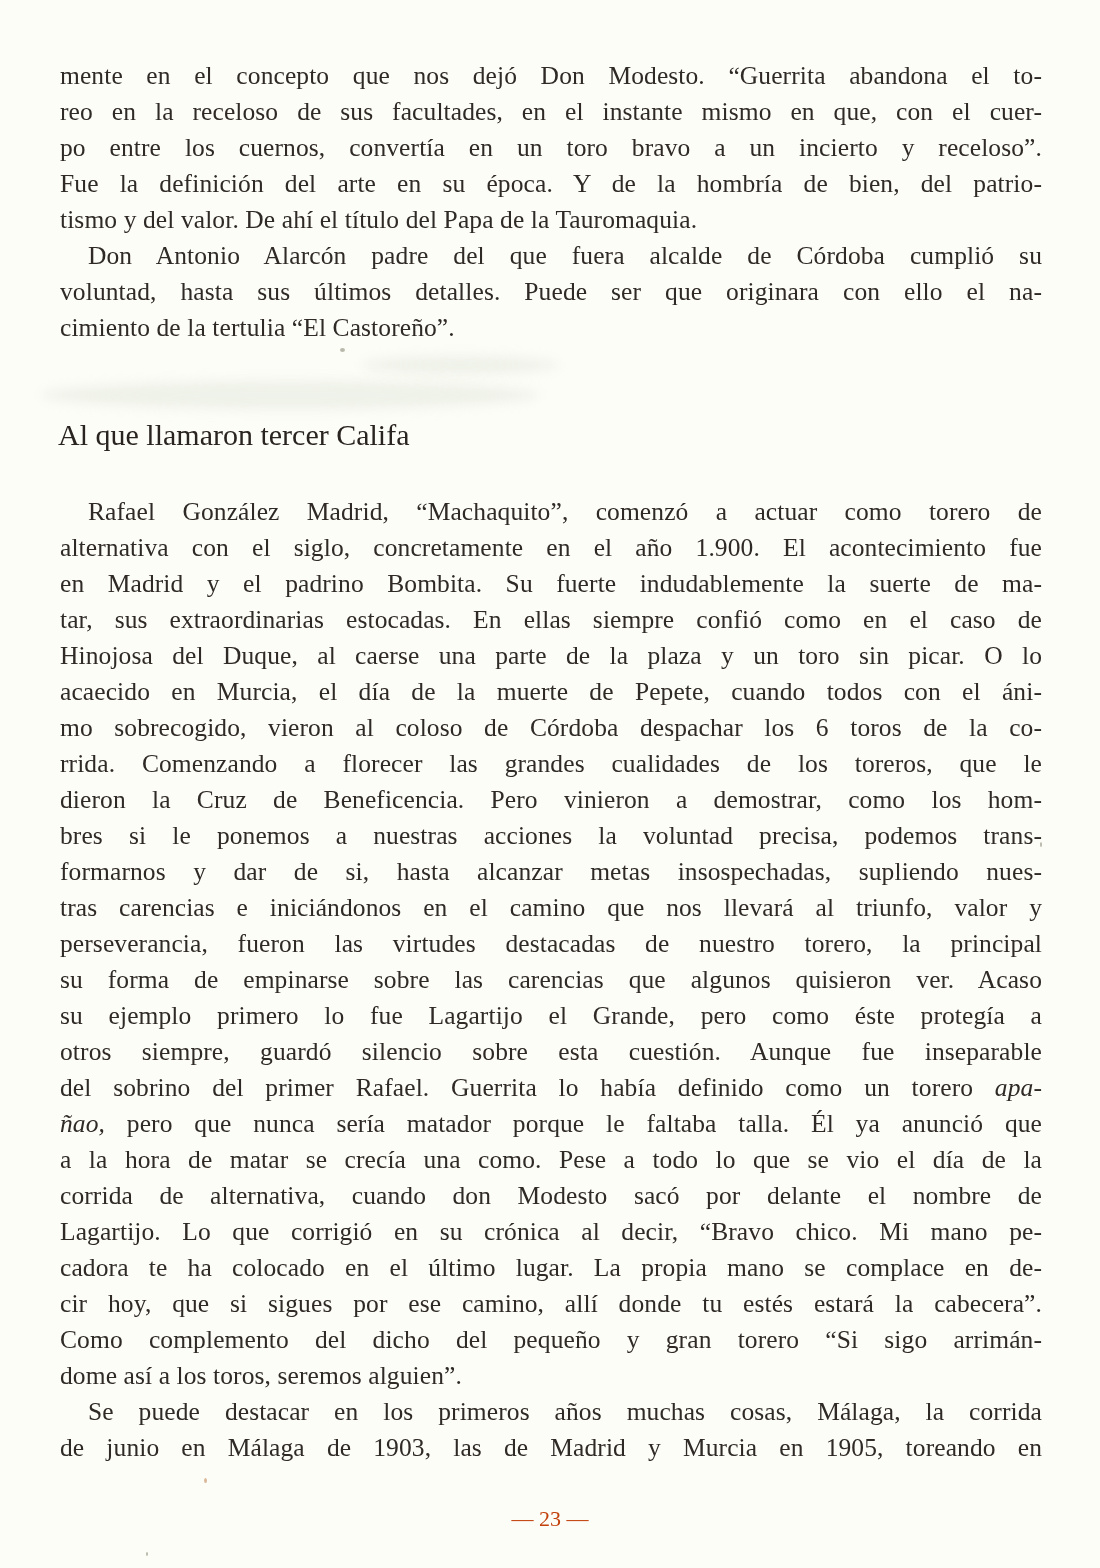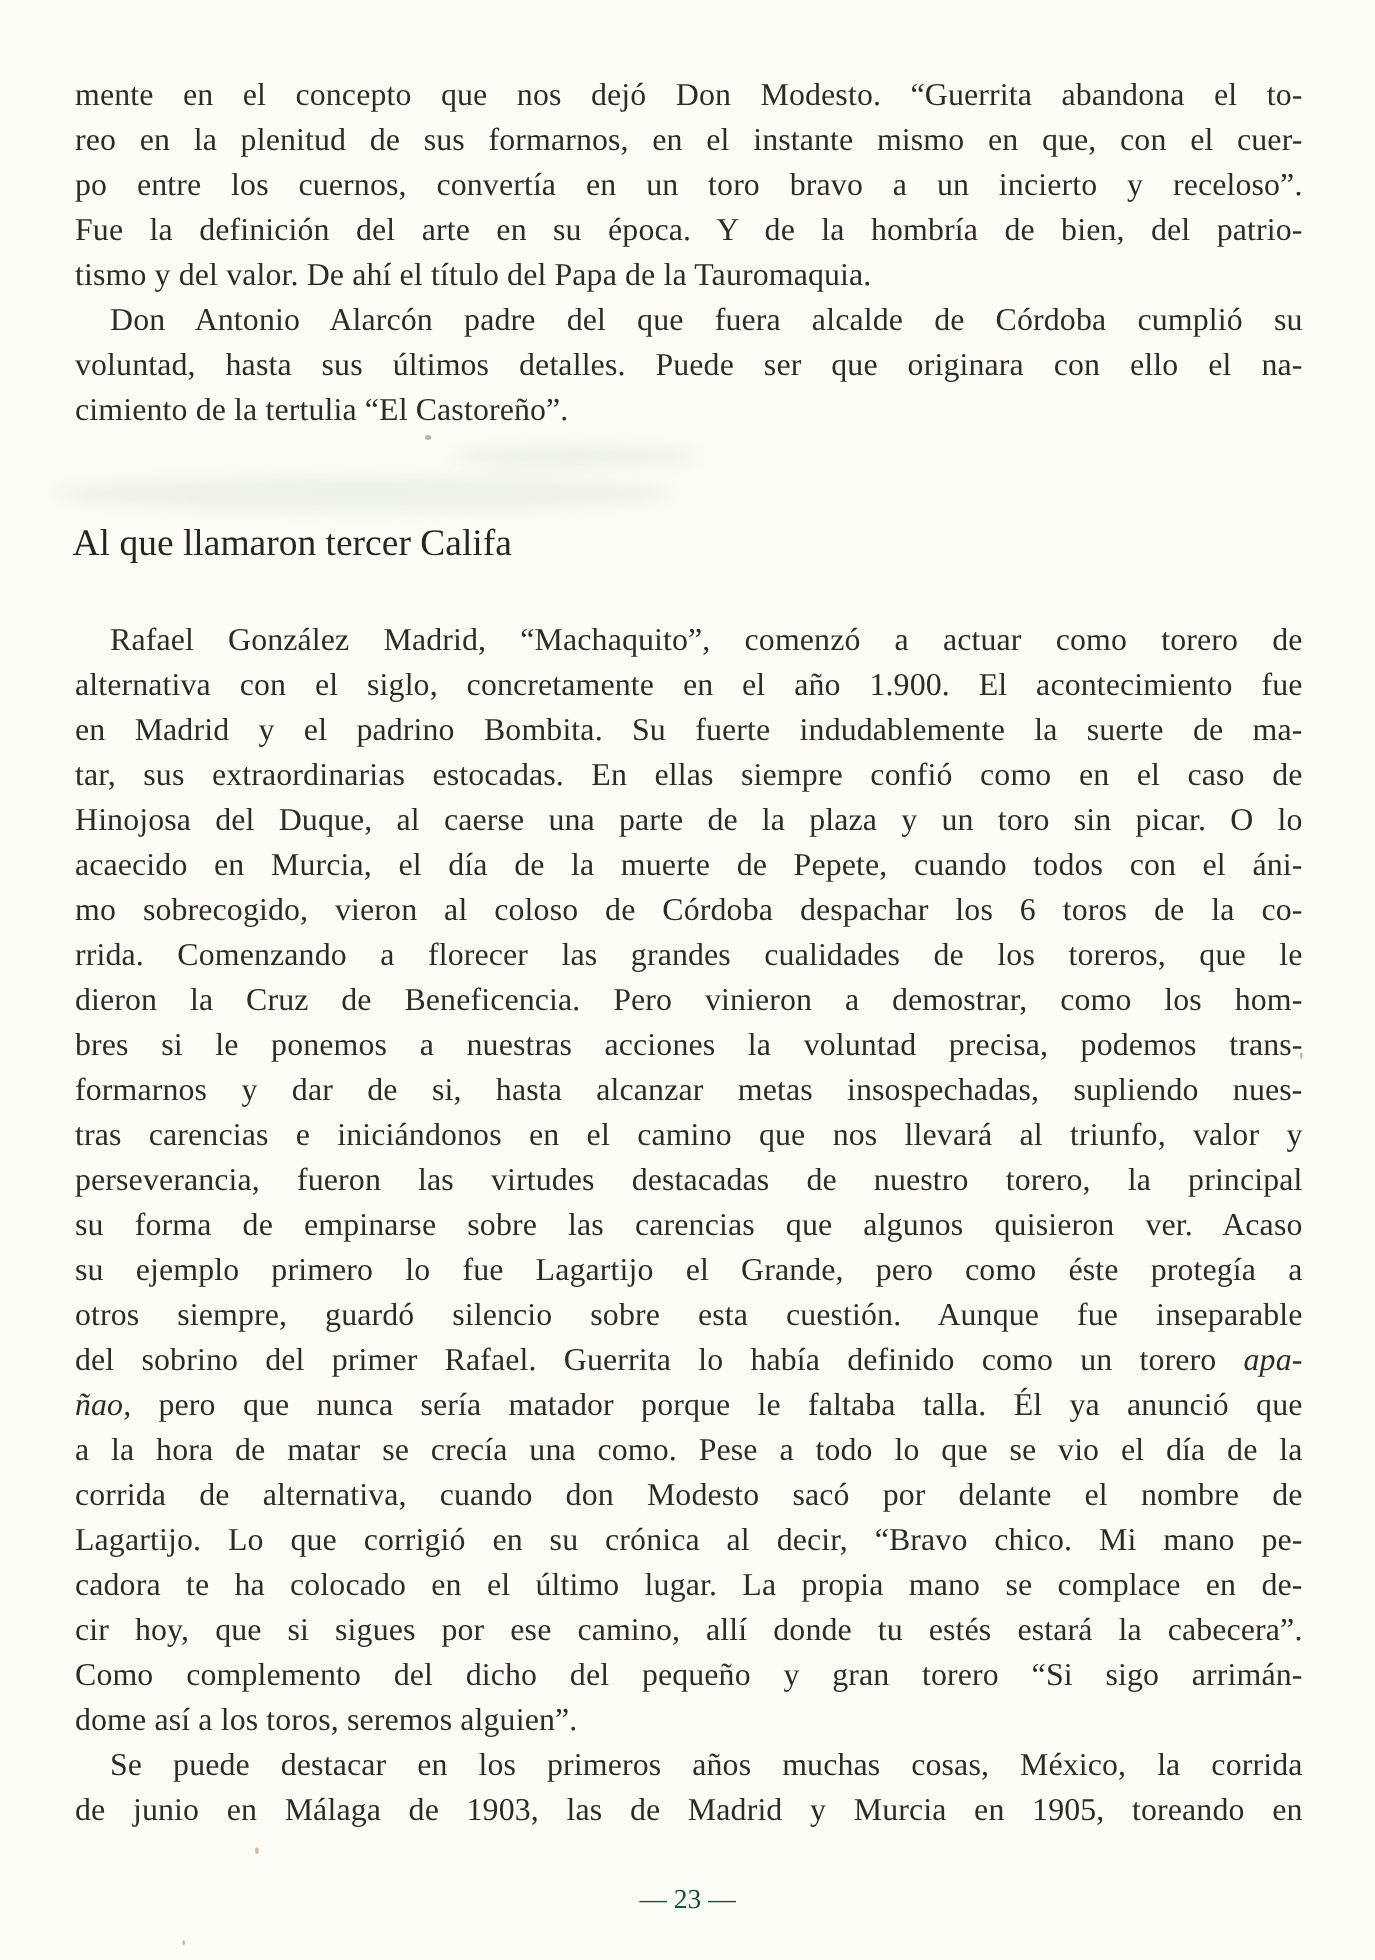--- a/index.html
+++ b/index.html
@@ -47,42 +47,42 @@
       white-space: nowrap;
     }
     .em { font-style: italic; }
     .page-number {
       position: absolute;
       top: 1506px;
       left: 0;
       width: 1100px;
       text-align: center;
       font-size: 22px;
-      color: #14532d;
+      color: #c2410c;
     }
     .speck {
       position: absolute;
       background: #8a8a78;
       border-radius: 50%;
       opacity: 0.6;
     }
     .smudge {
       position: absolute;
       background: rgba(200, 210, 190, 0.25);
       border-radius: 50%;
       filter: blur(6px);
     }
   </style>
 </head>
 <body>
 
 <div class="page">
 
   <div class="line" style="top:58px">mente en el concepto que nos dejó Don Modesto. “Guerrita abandona el to-</div>
-  <div class="line" style="top:94px">reo en la plenitud de sus formarnos, en el instante mismo en que, con el cuer-</div>
+  <div class="line" style="top:94px">reo en la receloso de sus facultades, en el instante mismo en que, con el cuer-</div>
   <div class="line" style="top:130px">po entre los cuernos, convertía en un toro bravo a un incierto y receloso”.</div>
   <div class="line" style="top:166px">Fue la definición del arte en su época. Y de la hombría de bien, del patrio-</div>
   <div class="line last" style="top:202px">tismo y del valor. De ahí el título del Papa de la Tauromaquia.</div>
 
   <div class="line indent" style="top:238px">Don Antonio Alarcón padre del que fuera alcalde de Córdoba cumplió su</div>
   <div class="line" style="top:274px">voluntad, hasta sus últimos detalles. Puede ser que originara con ello el na-</div>
   <div class="line last" style="top:310px">cimiento de la tertulia “El Castoreño”.</div>
 
   <div class="speck" style="left:340px; top:348px; width:5px; height:4px;"></div>
   <div class="smudge" style="left:360px; top:355px; width:200px; height:20px;"></div>
@@ -109,21 +109,21 @@
   <div class="line" style="top:1070px"><span>del sobrino del primer Rafael. Guerrita lo había definido como un torero </span><span class="em">apa-</span></div>
   <div class="line" style="top:1106px"><span class="em">ñao,</span><span> pero que nunca sería matador porque le faltaba talla. Él ya anunció que</span></div>
   <div class="line" style="top:1142px">a la hora de matar se crecía una como. Pese a todo lo que se vio el día de la</div>
   <div class="line" style="top:1178px">corrida de alternativa, cuando don Modesto sacó por delante el nombre de</div>
   <div class="line" style="top:1214px">Lagartijo. Lo que corrigió en su crónica al decir, “Bravo chico. Mi mano pe-</div>
   <div class="line" style="top:1250px">cadora te ha colocado en el último lugar. La propia mano se complace en de-</div>
   <div class="line" style="top:1286px">cir hoy, que si sigues por ese camino, allí donde tu estés estará la cabecera”.</div>
   <div class="line" style="top:1322px">Como complemento del dicho del pequeño y gran torero “Si sigo arrimán-</div>
   <div class="line last" style="top:1358px">dome así a los toros, seremos alguien”.</div>
 
-  <div class="line indent" style="top:1394px">Se puede destacar en los primeros años muchas cosas, México, la corrida</div>
+  <div class="line indent" style="top:1394px">Se puede destacar en los primeros años muchas cosas, Málaga, la corrida</div>
   <div class="line" style="top:1430px">de junio en Málaga de 1903, las de Madrid y Murcia en 1905, toreando en</div>
 
   <div class="speck" style="left:204px; top:1478px; width:3px; height:5px; background:#c28a5a;"></div>
   <div class="speck" style="left:146px; top:1552px; width:2px; height:4px;"></div>
   <div class="speck" style="left:1040px; top:842px; width:2px; height:5px;"></div>
 
   <div class="page-number">— 23 —</div>
 </div>
 
 </body></html>

